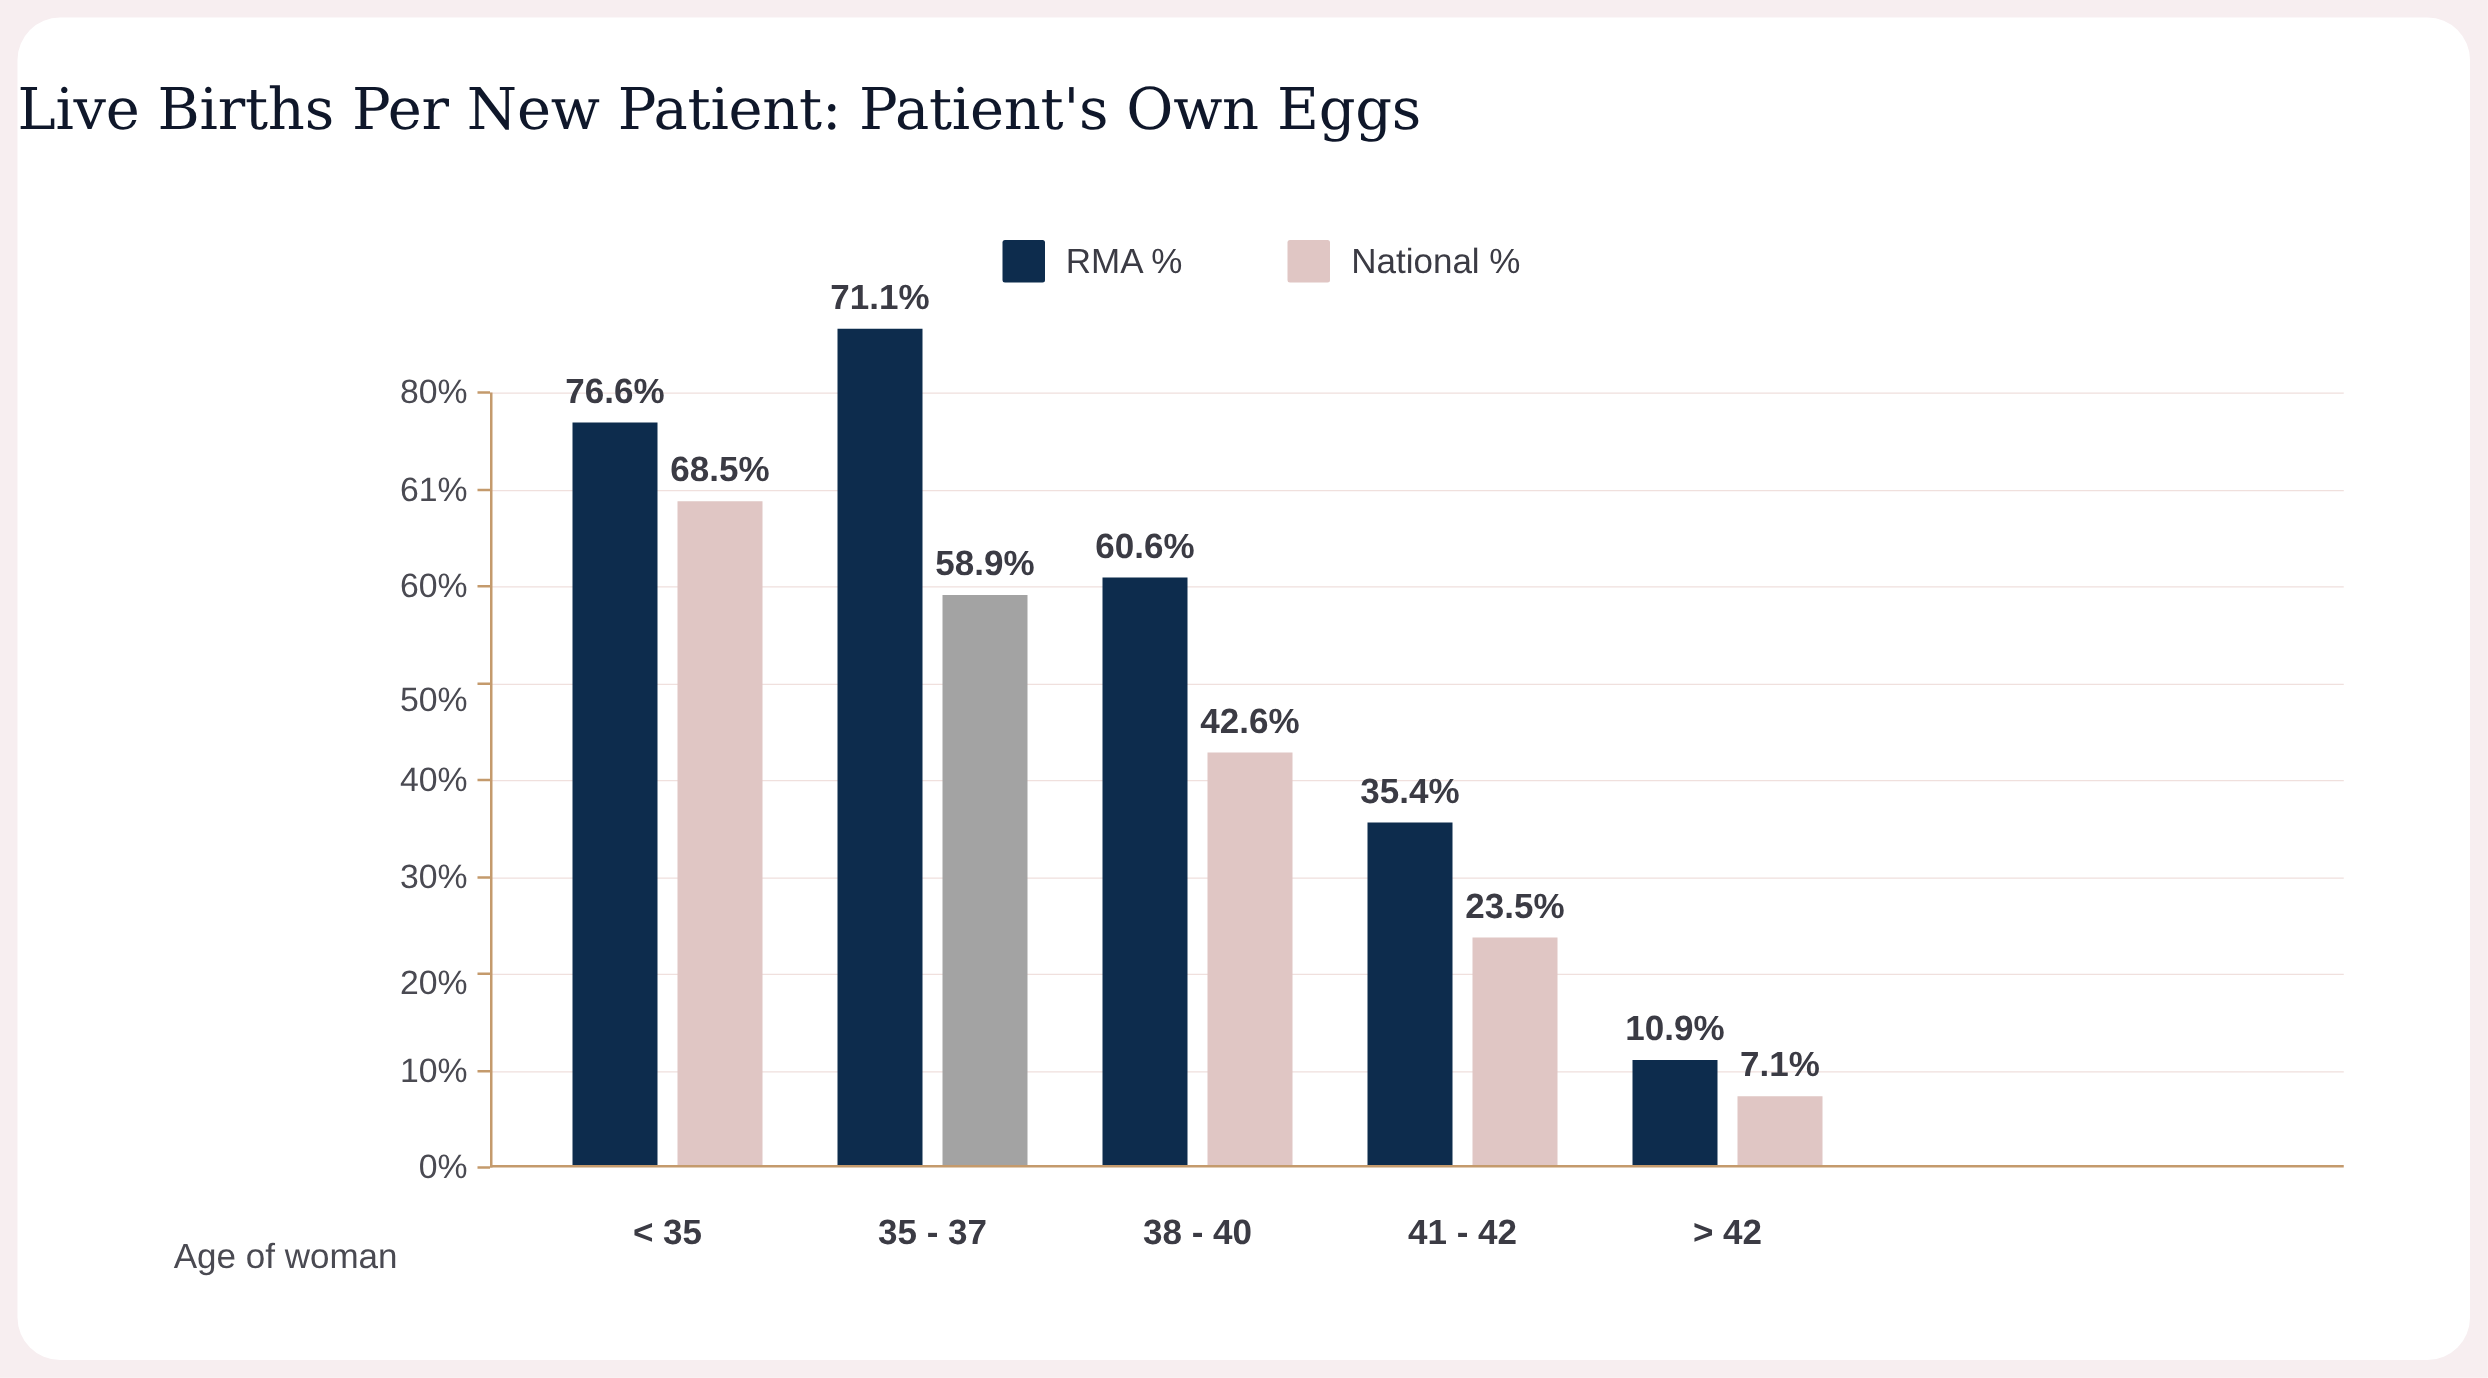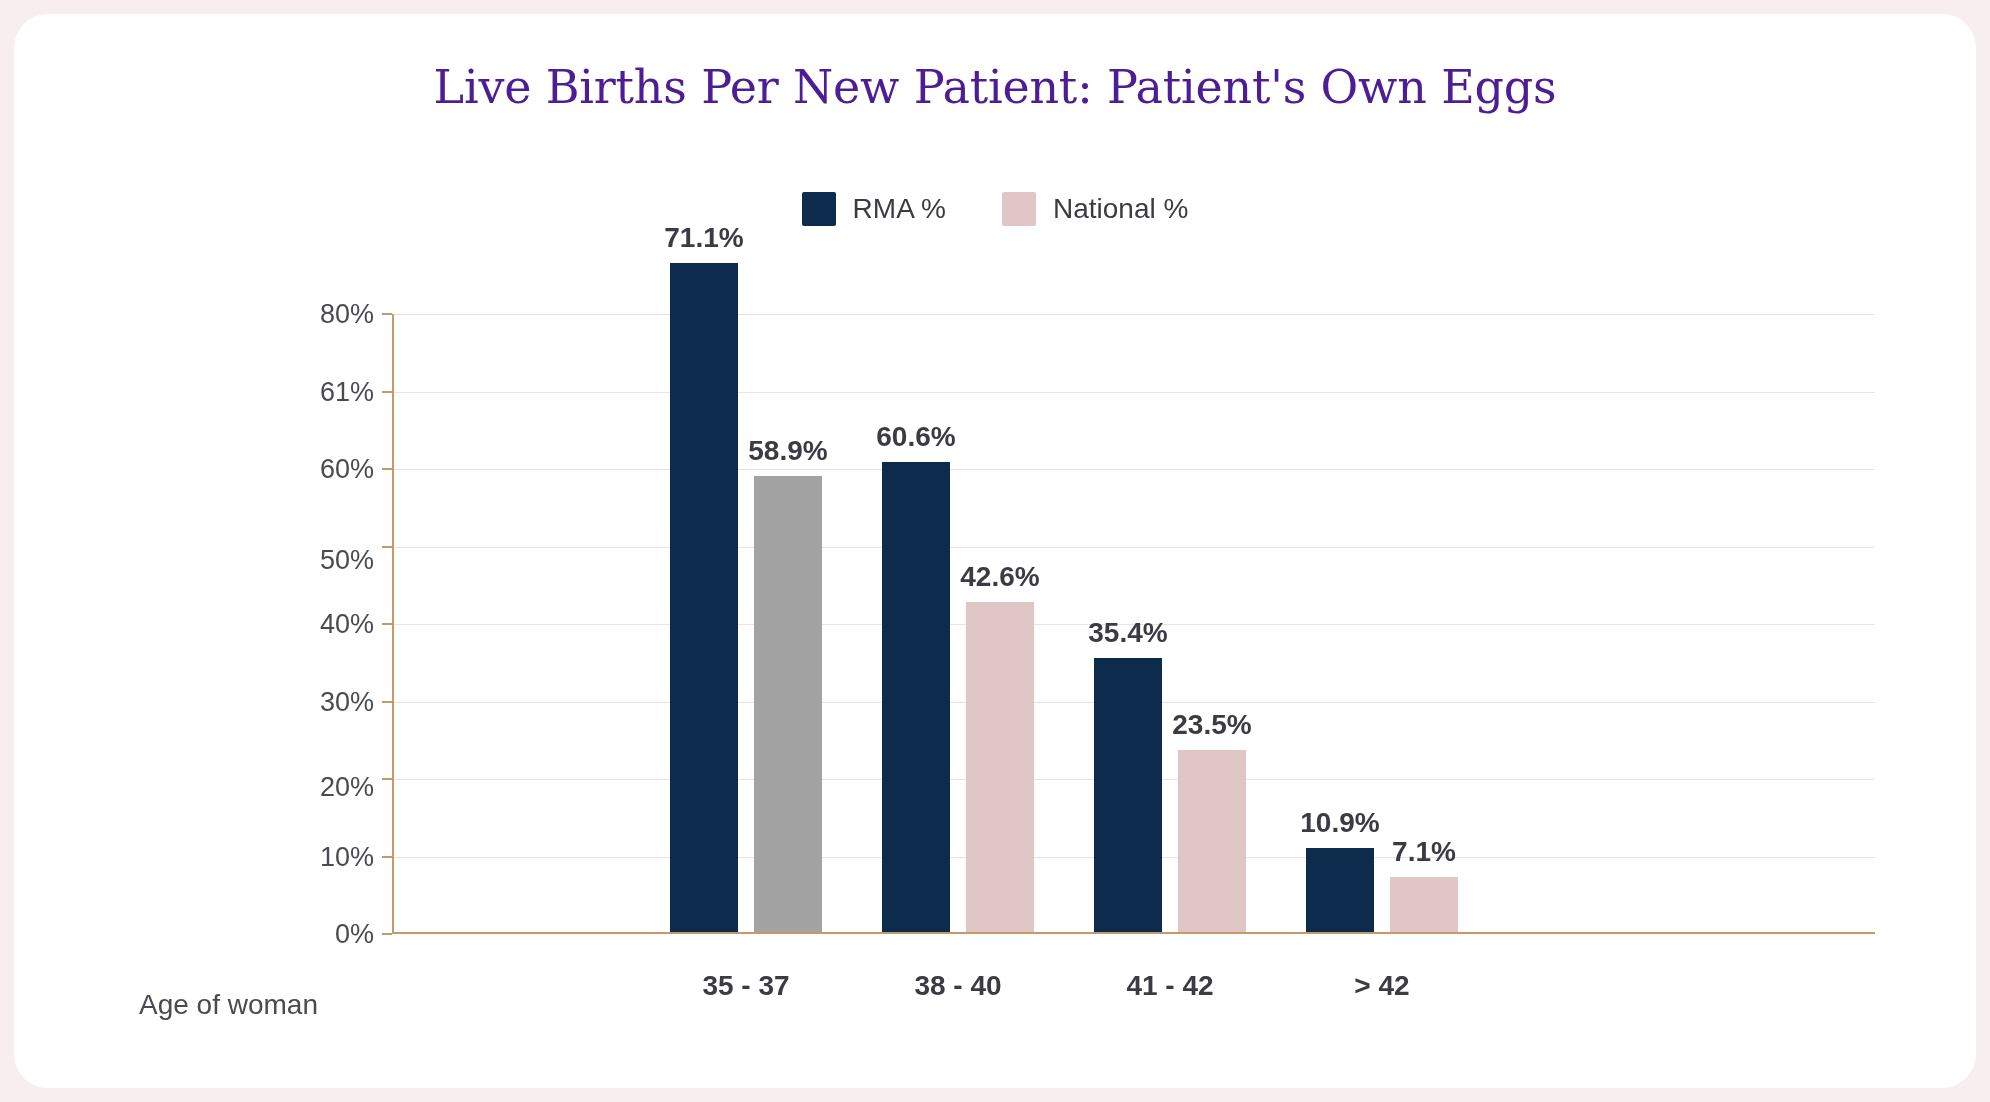--- a/index.html
+++ b/index.html
@@ -25,43 +25,43 @@
     box-sizing: border-box;
     overflow: hidden;
   }
 
   
   .chart-title {
     position: absolute;
     top: 46px;
     left: 0;
     right: 0;
-    text-align: center;
     font-family: "DejaVu Serif", serif;
     font-size: 46px;
     font-weight: 400;
     letter-spacing: -0.2px;
-    color: #4c1d95;
+    color: #0f172a;
   }
 
   
   .legend {
     position: absolute;
     top: 178px;
     left: 0;
     right: 0;
     display: flex;
     justify-content: center;
     align-items: center;
     gap: 56px;
   }
   .legend-item {
     display: flex;
     align-items: center;
     gap: 17px;
+    margin-left: 28px;
   }
   .legend-swatch {
     width: 34px;
     height: 34px;
     border-radius: 2px;
     display: inline-block;
   }
   .legend-label {
     font-size: 28px;
     color: #3b3b44;
@@ -199,20 +199,29 @@
         <div class="ytick" style="top: 155px;">60%</div>
         <div class="ytick-mark" style="top: 154px;"></div>
         <div class="gridline" style="top: 77.5px;"></div>
         <div class="ytick" style="top: 77.5px;">61%</div>
         <div class="ytick-mark" style="top: 76.5px;"></div>
         <div class="gridline" style="top: 0px;"></div>
         <div class="ytick" style="top: 0px;">80%</div>
         <div class="ytick-mark" style="top: -1px;"></div>
         <div class="axis-line-x"></div>
         <div class="axis-line-y"></div>
+        <div class="group" style="left: 66px; width: 160px;">
+          <div class="bar rma" style="height: 593.65px; background: rgb(13, 44, 77);">
+            <span class="bar-label">76.6%</span>
+          </div>
+          <div class="bar nat" style="height: 530.875px; background: rgb(224, 198, 196);">
+            <span class="bar-label">68.5%</span>
+          </div>
+          <div class="cat-label">&lt; 35</div>
+        </div>
         <div class="group" style="left: 278px; width: 160px;">
           <div class="bar rma" style="height: 669px; background: rgb(13, 44, 77);">
             <span class="bar-label">71.1%</span>
           </div>
           <div class="bar nat" style="height: 456.475px; background: #a3a3a3;">
             <span class="bar-label">58.9%</span>
           </div>
           <div class="cat-label">35 - 37</div>
         </div>
         <div class="group" style="left: 490px; width: 160px;">

